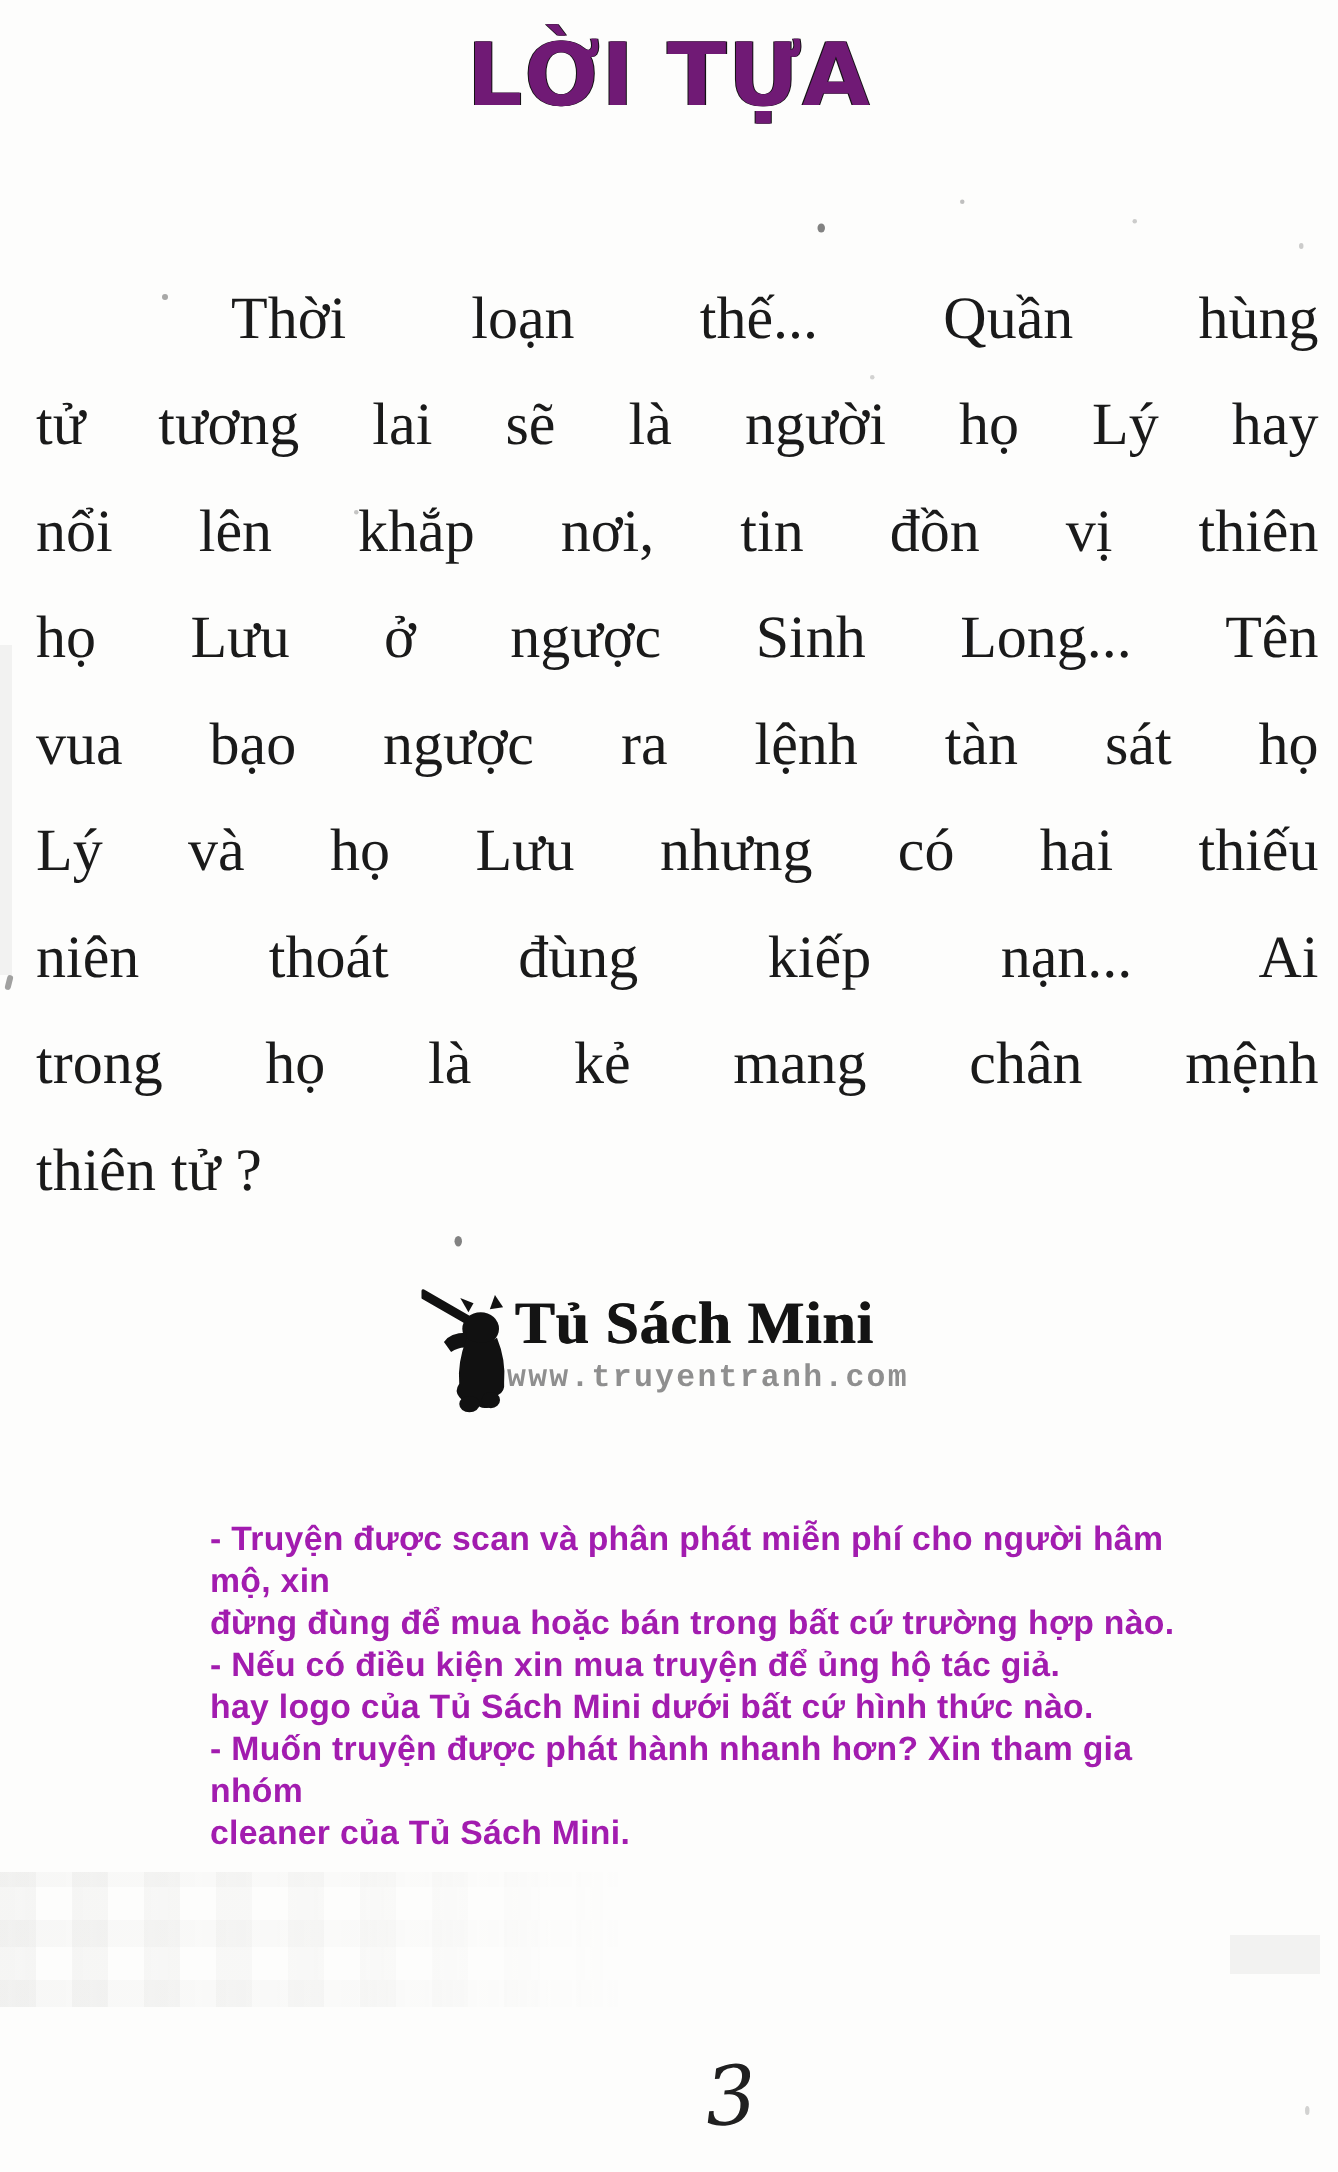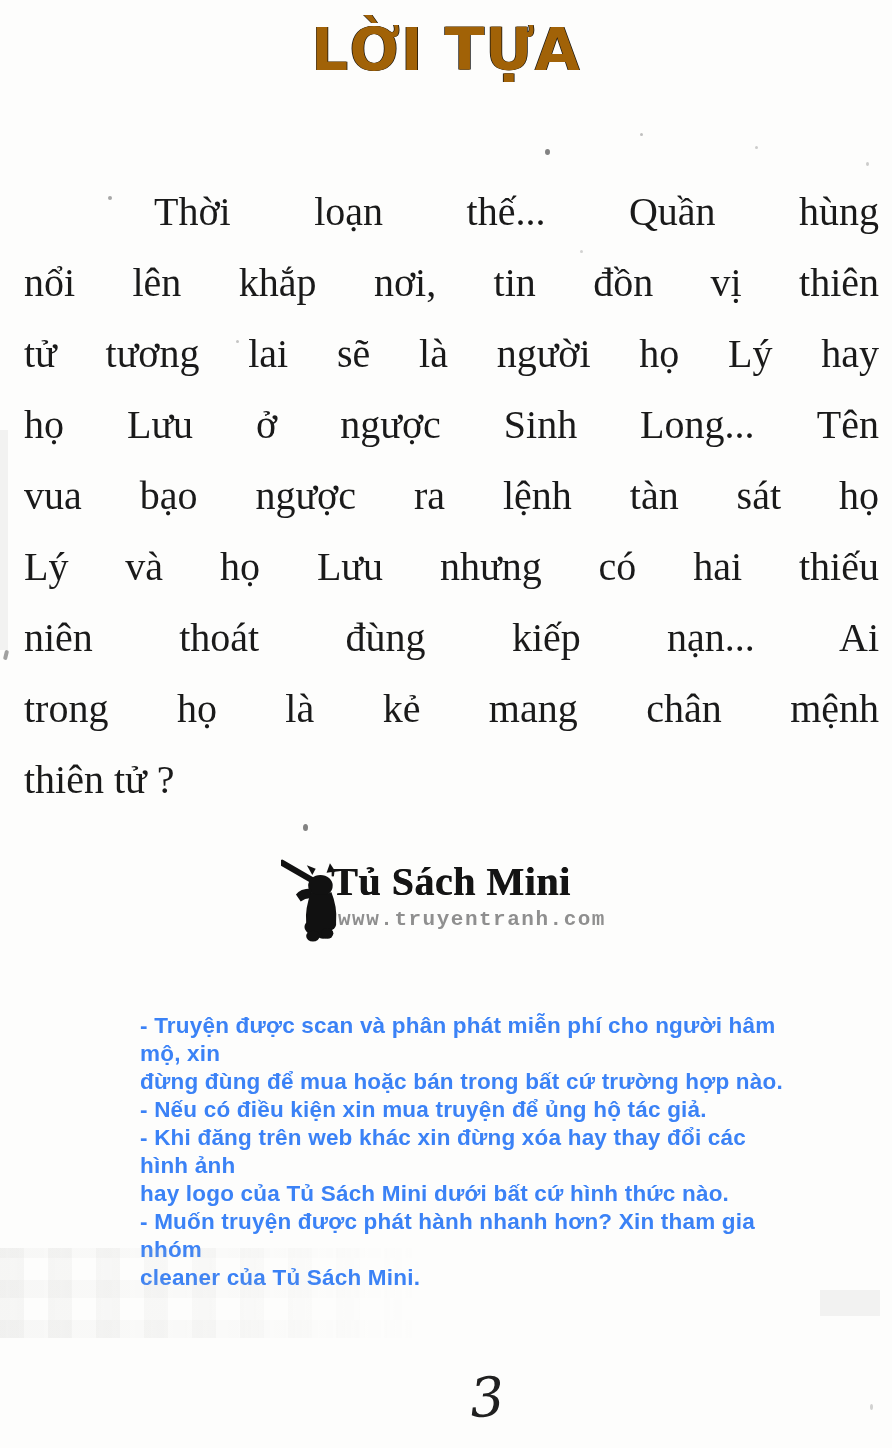--- a/index.html
+++ b/index.html
@@ -21,21 +21,21 @@
   .title {
     position: absolute;
     top: 16px;
     left: 0;
     width: 100%;
     text-align: center;
     font-family: "DejaVu Sans", sans-serif;
     font-weight: bold;
     font-size: 58px;
     letter-spacing: 1px;
-    color: #a16207;
+    color: #701a75;
     text-shadow: 0.7px 0 0 #121212, -0.7px 0 0 #121212;
   }
 
   
   .preface {
     position: absolute;
     left: 24px;
     right: 13px;
     top: 176px;
     font-family: "Liberation Serif", serif;
@@ -67,21 +67,21 @@
   }
   .mascot {
     position: absolute;
     left: 0;
     top: 8px;
     width: 68px;
     height: 112px;
   }
   .brand-name {
     position: absolute;
-    left: 50px;
+    left: 62px;
     top: 24px;
     font-family: "Liberation Serif", serif;
     font-weight: bold;
     font-size: 40px;
     letter-spacing: 0.5px;
     color: #141414;
     text-shadow: 0.6px 0 0 #141414;
     white-space: nowrap;
   }
   .brand-url {
@@ -101,21 +101,21 @@
   .notice {
     position: absolute;
     left: 140px;
     top: 1012px;
     width: 655px;
     font-family: "Liberation Sans", sans-serif;
     font-weight: bold;
     font-size: 22.5px;
     line-height: 28px;
     letter-spacing: 0.2px;
-    color: #3b82f6;
+    color: #a21caf;
     filter: blur(0.25px);
   }
 
   
   .page-number {
     position: absolute;
     left: 470px;
     top: 1366px;
     font-family: "DejaVu Serif", serif;
     font-style: italic;
@@ -150,22 +150,22 @@
 </style>
 </head>
 <body>
 
 <div class="page">
 
   <div class="title">LỜI TỰA</div>
 
   <div class="preface">
     <div class="pline first">Thời loạn thế... Quần hùng</div>
+    <div class="pline">tử tương lai sẽ là người họ Lý hay</div>
     <div class="pline">nổi lên khắp nơi, tin đồn vị thiên</div>
-    <div class="pline">tử tương lai sẽ là người họ Lý hay</div>
     <div class="pline">họ Lưu ở ngược Sinh Long... Tên</div>
     <div class="pline">vua bạo ngược ra lệnh tàn sát họ</div>
     <div class="pline">Lý và họ Lưu nhưng có hai thiếu</div>
     <div class="pline">niên thoát đùng kiếp nạn... Ai</div>
     <div class="pline">trong họ là kẻ mang chân mệnh</div>
     <div class="pline last">thiên tử ?</div>
   </div>
 
   <div class="brand">
     <svg class="mascot" viewBox="0 0 100 140" xmlns="http://www.w3.org/2000/svg">
@@ -187,21 +187,20 @@
       </g>
     </svg>
     <div class="brand-name">Tủ Sách Mini</div>
     <div class="brand-url">www.truyentranh.com</div>
   </div>
 
   <div class="notice">
     <div>- Truyện được scan và phân phát miễn phí cho người hâm mộ, xin</div>
     <div>đừng đùng để mua hoặc bán trong bất cứ trường hợp nào.</div>
     <div>- Nếu có điều kiện xin mua truyện để ủng hộ tác giả.</div>
-    <div>- Khi đăng trên web khác xin đừng xóa hay thay đổi các hình ảnh</div>
     <div>hay logo của Tủ Sách Mini dưới bất cứ hình thức nào.</div>
     <div>- Muốn truyện được phát hành nhanh hơn? Xin tham gia nhóm</div>
     <div>cleaner của Tủ Sách Mini.</div>
   </div>
 
   <div class="page-number">3</div>
 
   <div class="speck" style="left:545px; top:149px; width:5px; height:6px;"></div>
   <div class="speck" style="left:640px; top:133px; width:3px; height:3px; opacity:.5;"></div>
   <div class="speck" style="left:108px; top:196px; width:4px; height:4px; opacity:.7;"></div>

